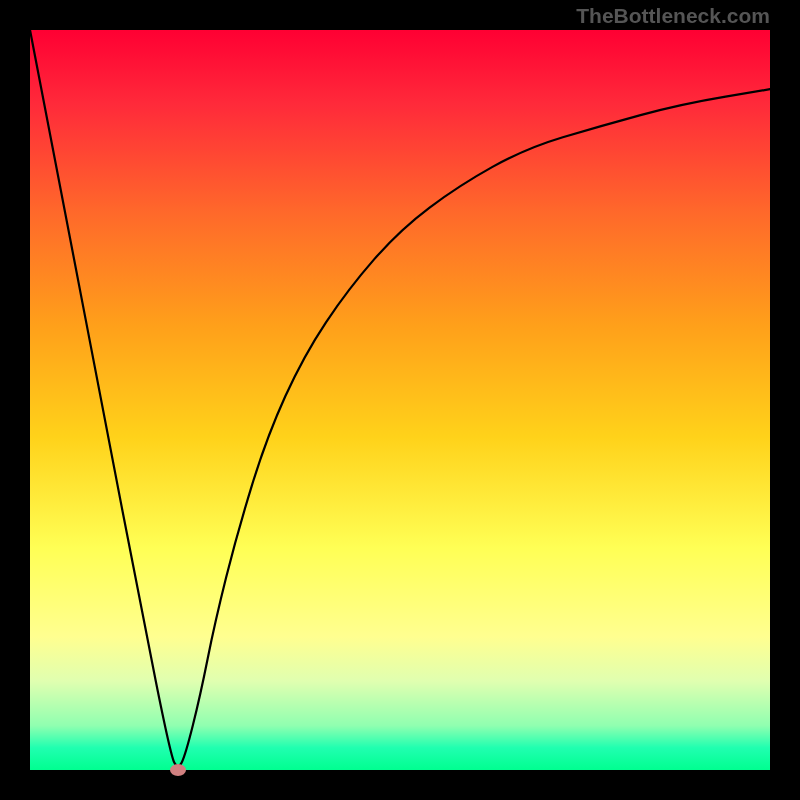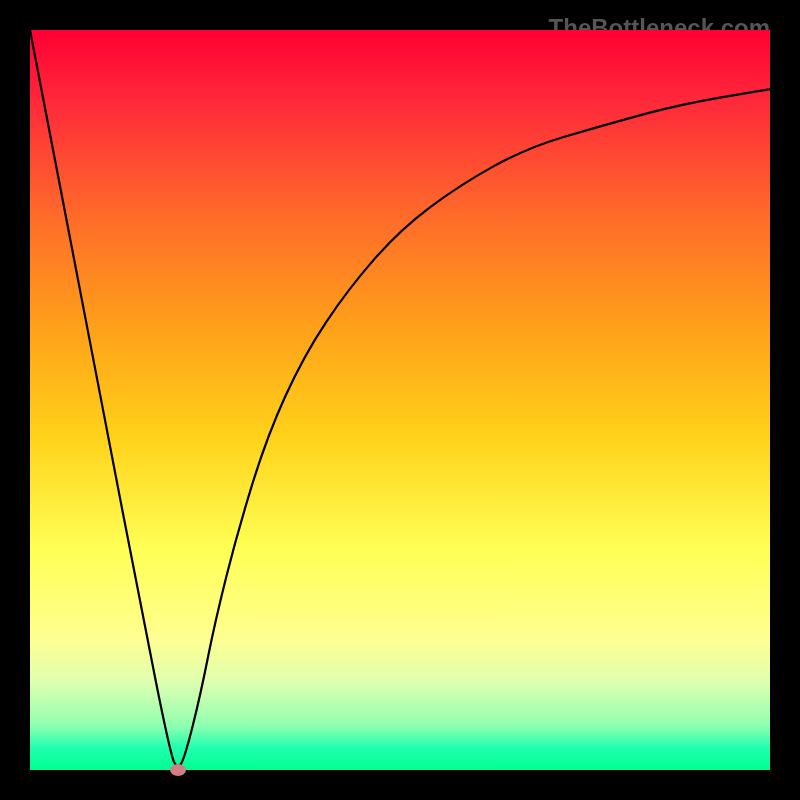--- a/index.html
+++ b/index.html
@@ -23,24 +23,23 @@
       #90ffb0 94%,
       #20ffb0 97%,
       #00ff90 100%
     );
   }
   .attribution {
     position: absolute;
     top: 4px;
     right: 30px;
     font-family: Arial, Helvetica, sans-serif;
-    font-size: 24px;
+    font-size: 21px;
     font-weight: bold;
     color: #555;
-    margin-top: 10px;
   }
   svg.curve {
     position: absolute;
     left: 0; top: 0;
     width: 740px; height: 740px;
     overflow: visible;
   }
   .marker {
     position: absolute;
     width: 16px;

